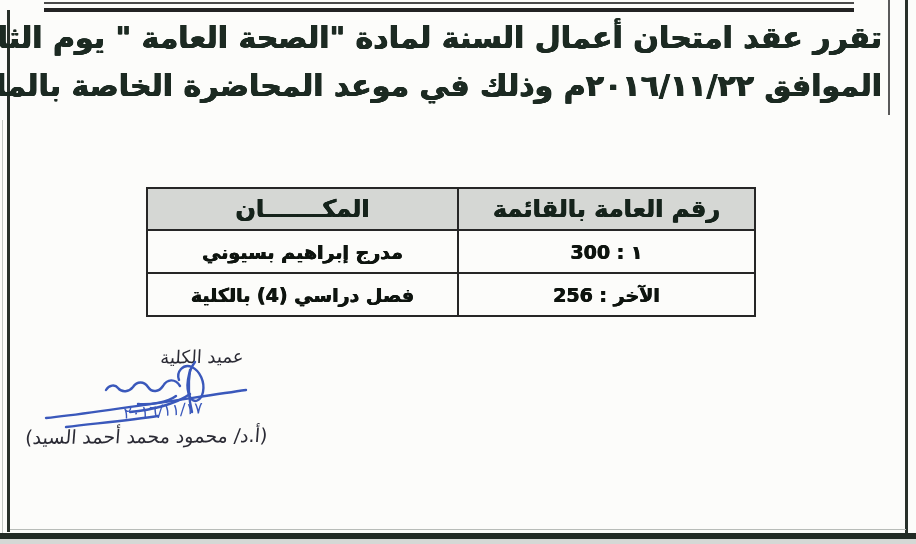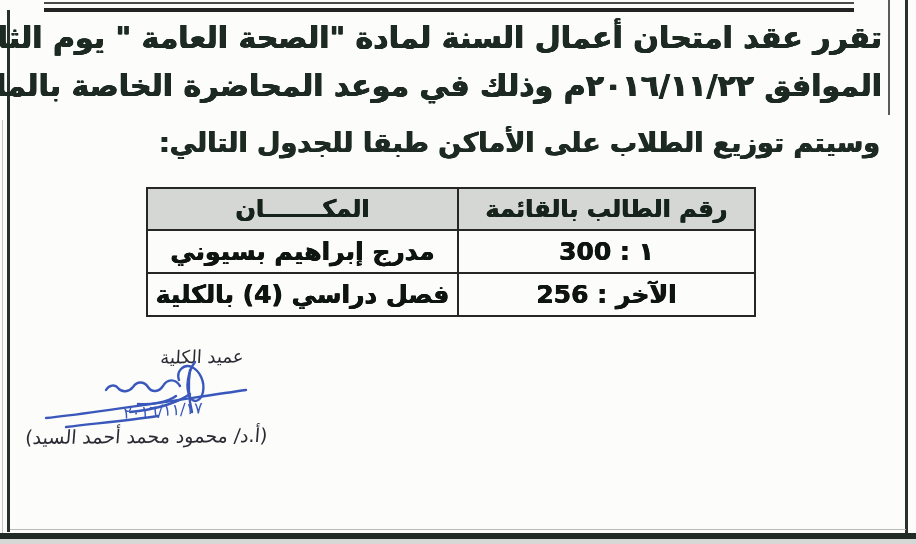--- a/index.html
+++ b/index.html
@@ -52,21 +52,21 @@
     text-align:center;vertical-align:middle;
     padding:0 6px;
     white-space:nowrap;
   }
   table.seating th{
     background:#d5d7d4;
     height:40px;font-size:24px;color:#15231b;
     text-shadow:0.4px 0 currentColor,-0.4px 0 currentColor;
   }
   table.seating td{
-    height:41px;font-size:25px;
+    height:41px;font-size:19px;
     text-shadow:0.4px 0 currentColor,-0.4px 0 currentColor;
   }
   .col-range{width:297px;}
   .col-place{width:311px;}
 
   
   .sig-title{
     position:absolute;left:152px;top:346px;width:100px;
     direction:rtl;text-align:center;
     font-size:18px;color:#2b2b35;
@@ -100,30 +100,29 @@
   <div class="frame frame-right"></div>
   <div class="frame frame-bottom-faint"></div>
   <div class="frame frame-bottom-band"></div>
   <div class="frame frame-bottom-under"></div>
 
   <div class="heading">
     <div>تقرر عقد امتحان أعمال السنة لمادة "الصحة العامة " يوم الثلاثاء</div>
     <div>الموافق ٢٠١٦/١١/٢٢م وذلك في موعد المحاضرة الخاصة بالمادة.</div>
   </div>
 
-  <div class="subheading">وسيتم توزيع الطلاب على الأماكن طبقا للجدول التالي:</div>
 
   <table class="seating" dir="rtl">
     <colgroup>
       <col class="col-range">
       <col class="col-place">
     </colgroup>
     <thead>
       <tr>
-        <th>رقم الطالب بالقائمة</th>
+        <th>رقم العامة بالقائمة</th>
         <th>المكـــــــان</th>
       </tr>
     </thead>
     <tbody>
       <tr>
         <td dir="rtl">١ : 300</td>
         <td>مدرج إبراهيم بسيوني</td>
       </tr>
       <tr>
         <td dir="ltr">256 : الآخر</td>

